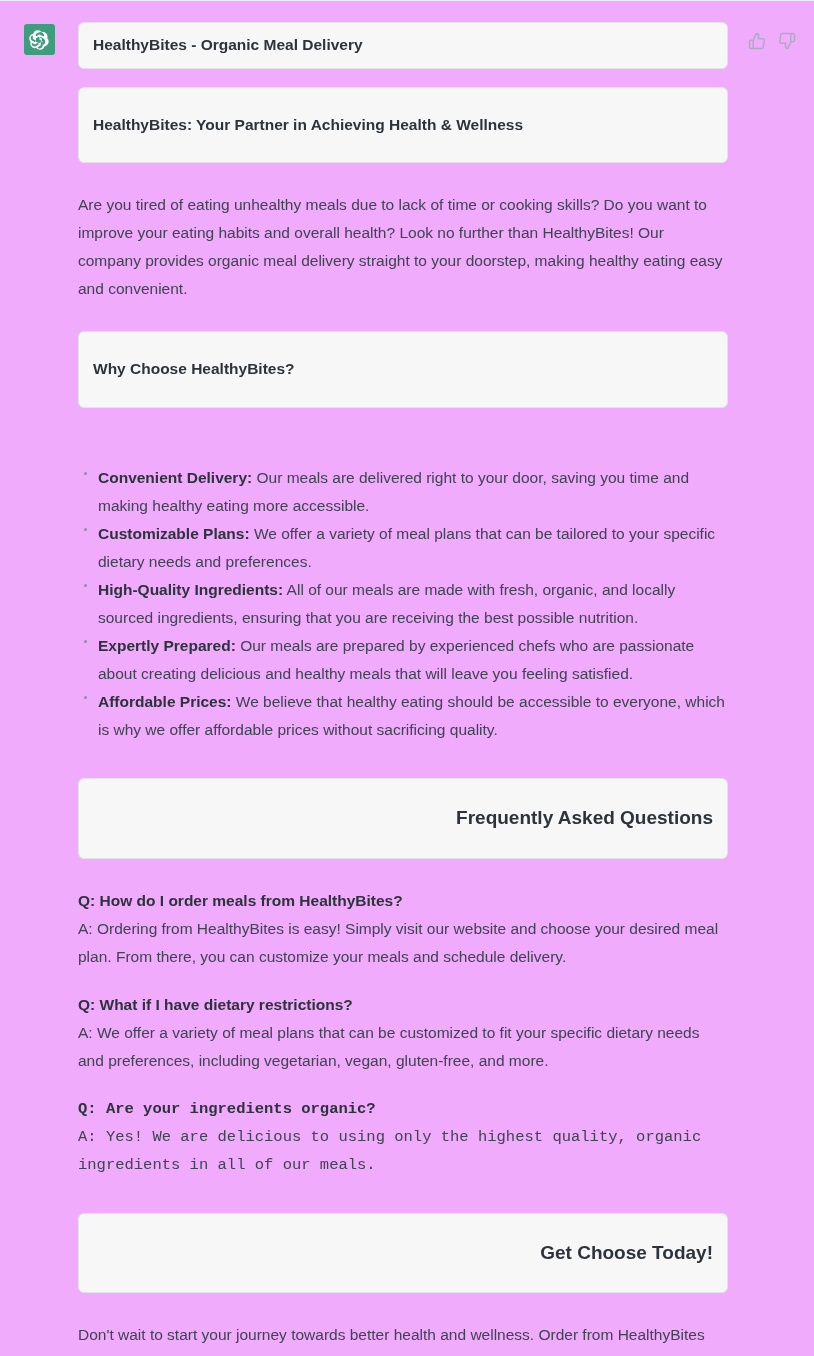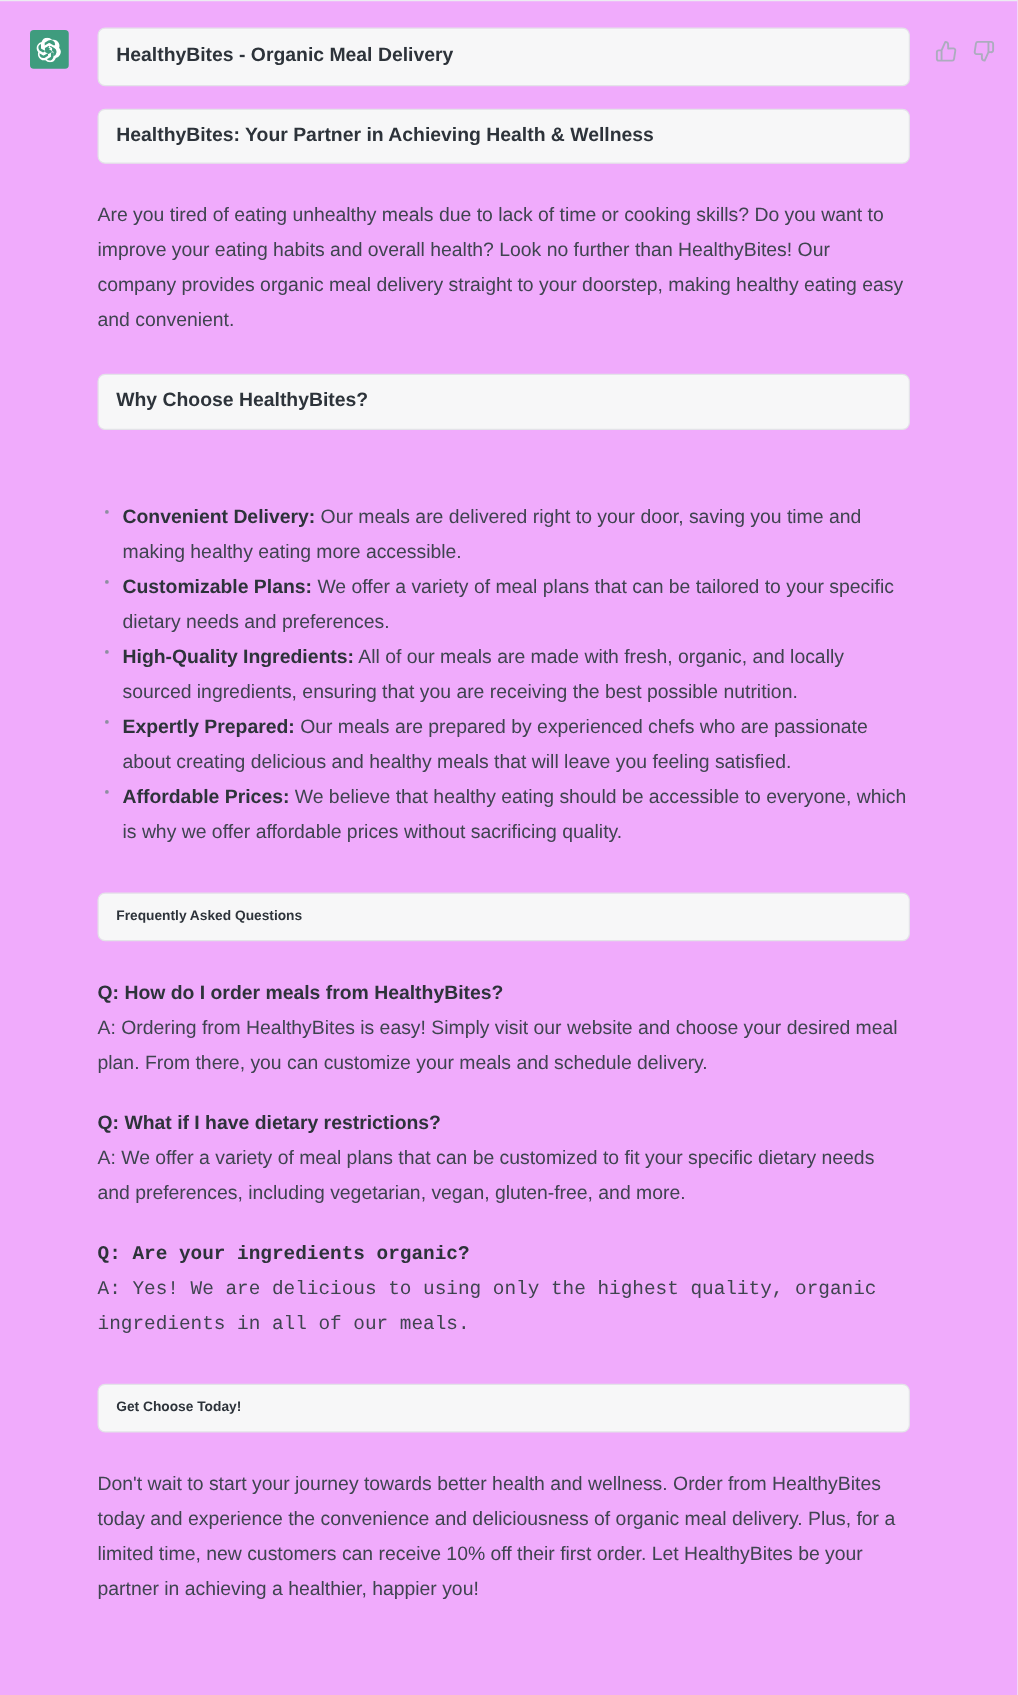--- a/index.html
+++ b/index.html
@@ -74,32 +74,32 @@
     padding: 0;
     display: block;
   }
   .action-btn svg { display: block; width: 18px; height: 18px; }
 
   
   .heading-box {
     background: #f7f7f8;
     border: 1px solid #e3e3e8;
     border-radius: 6px;
-    padding: 12px 14px;
+    padding: 28px 14px;
     margin: 0 0 0 0;
   }
   .heading-box.title-box   { padding: 13px 14px; }
   .heading-box .h-text {
     font-weight: bold;
     color: #2d333a;
     line-height: 1.2;
   }
   .h1-text { font-size: 15.5px; }
   .h2-text { font-size: 15.5px; }
-  .h3-text { font-size: 11px; }
+  .h3-text { font-size: 19px; text-align: right; }
 
   
   p.body {
     font-size: 15.5px;
     line-height: 28px;
     color: #3f4450;
     margin: 0;
   }
 
   .gap-sm  { height: 18px; }

